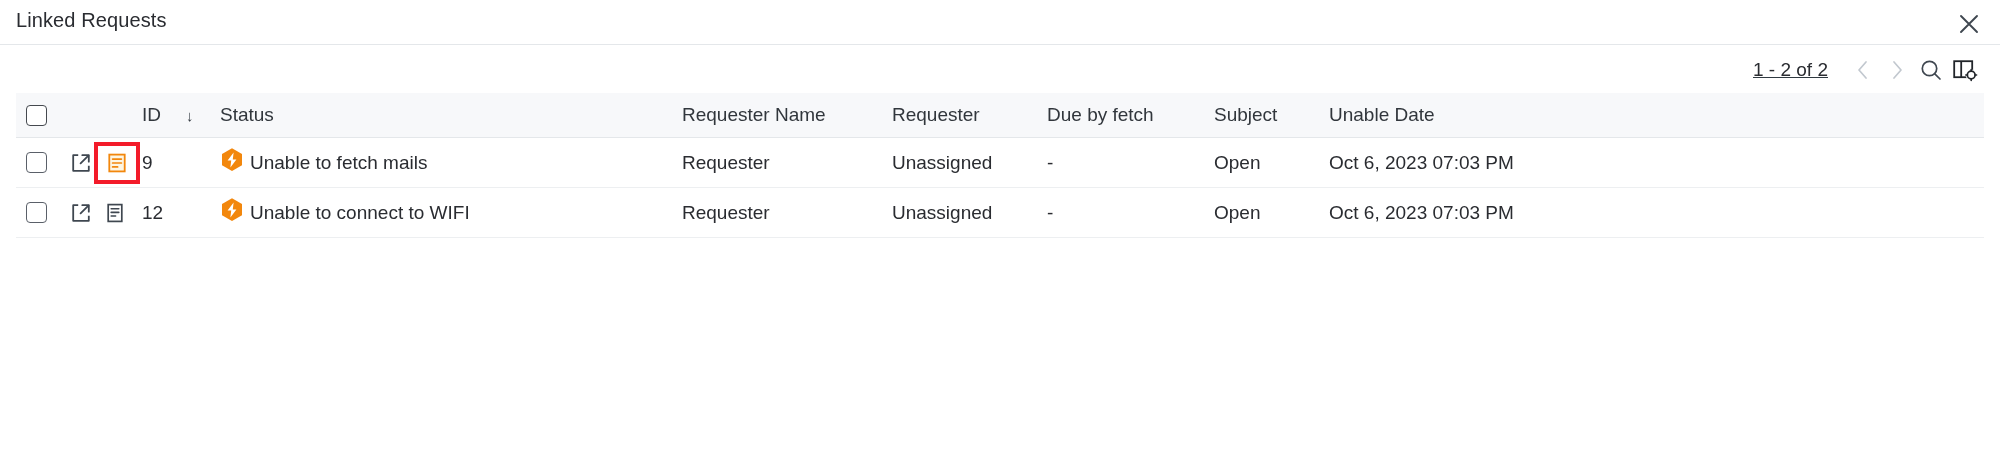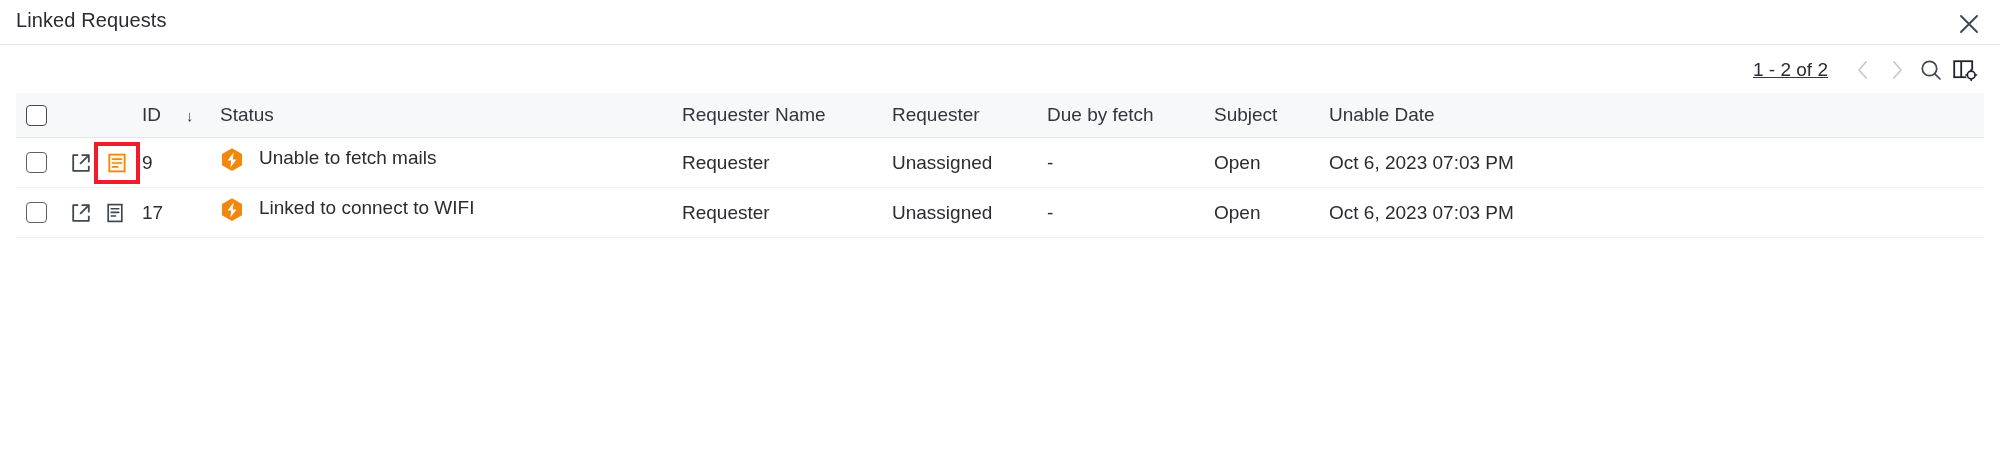--- a/index.html
+++ b/index.html
@@ -168,22 +168,22 @@
   }
   .act-note.highlighted {
     outline: 4px solid #f31b2a;
     outline-offset: 0px;
     width: 38px;
     height: 34px;
   }
 
   .subject-cell {
     display: flex;
-    align-items: flex-start;
-    gap: 15px;
+    align-items: center;
+    gap: 6px;
   }
   .hexicon { flex: 0 0 auto; }
   .subject-text { }
 </style>
 </head>
 <body>
 
 <div class="titlebar">
   <div class="titlebar-title">Linked Requests</div>
   <div class="close-btn">
@@ -333,30 +333,30 @@
             <div class="act-note">
               <svg width="22" height="22" viewBox="0 0 22 22">
                 <rect x="4.2" y="2.6" width="13.6" height="16.8" fill="none" stroke="#3f4750" stroke-width="1.7"></rect>
                 <line x1="7.2" y1="6.8" x2="14.8" y2="6.8" stroke="#3f4750" stroke-width="1.6" stroke-linecap="round"></line>
                 <line x1="7.2" y1="10.4" x2="14.8" y2="10.4" stroke="#3f4750" stroke-width="1.6" stroke-linecap="round"></line>
                 <line x1="7.2" y1="14" x2="11.6" y2="14" stroke="#3f4750" stroke-width="1.6" stroke-linecap="round"></line>
               </svg>
             </div>
           </div>
         </td>
-        <td>17</td>
+        <td>12</td>
         <td>
           <div class="subject-cell">
             <span class="hexicon">
               <svg width="24" height="26" viewBox="0 0 24 26">
                 <path d="M12 1.2 L22 6.9 V18.3 L12 24 L2 18.3 V6.9 Z" fill="#f2870d"></path>
                 <path d="M13.6 5.6 L7.6 13.6 H11.2 L10.4 20.4 L16.4 12.4 H12.8 Z" fill="#ffffff"></path>
               </svg>
             </span>
-            <span class="subject-text">Linked to connect to WIFI</span>
+            <span class="subject-text">Unable to connect to WIFI</span>
           </div>
         </td>
         <td>Requester</td>
         <td>Unassigned</td>
         <td>-</td>
         <td>Open</td>
         <td>Oct 6, 2023 07:03 PM</td>
       </tr>
     </tbody>
   </table>

